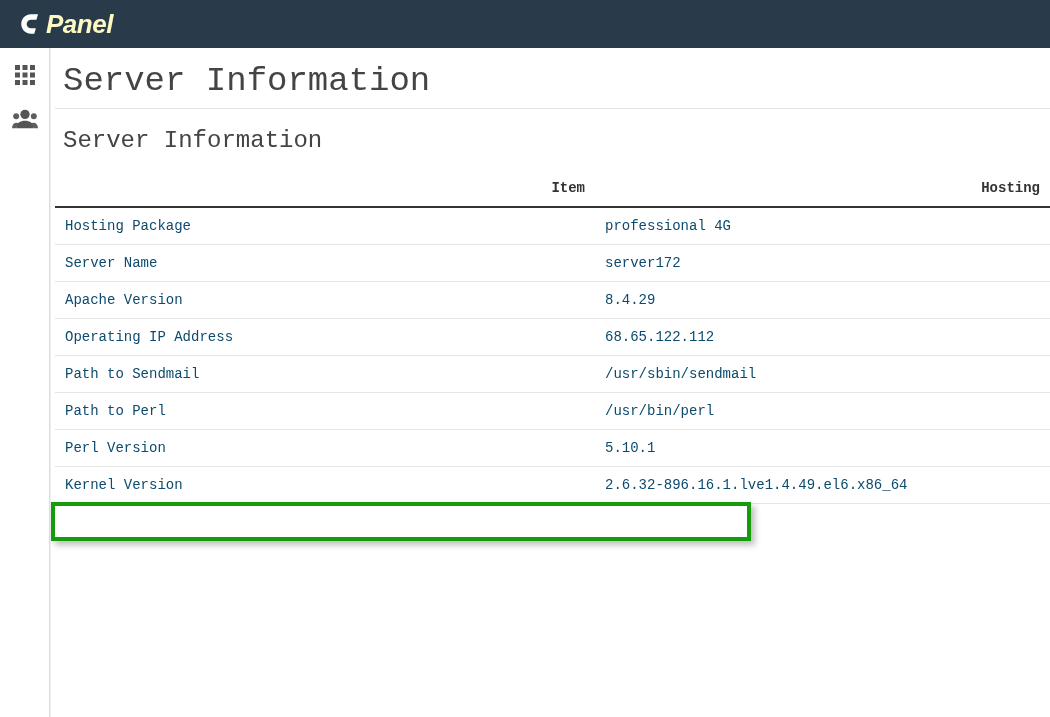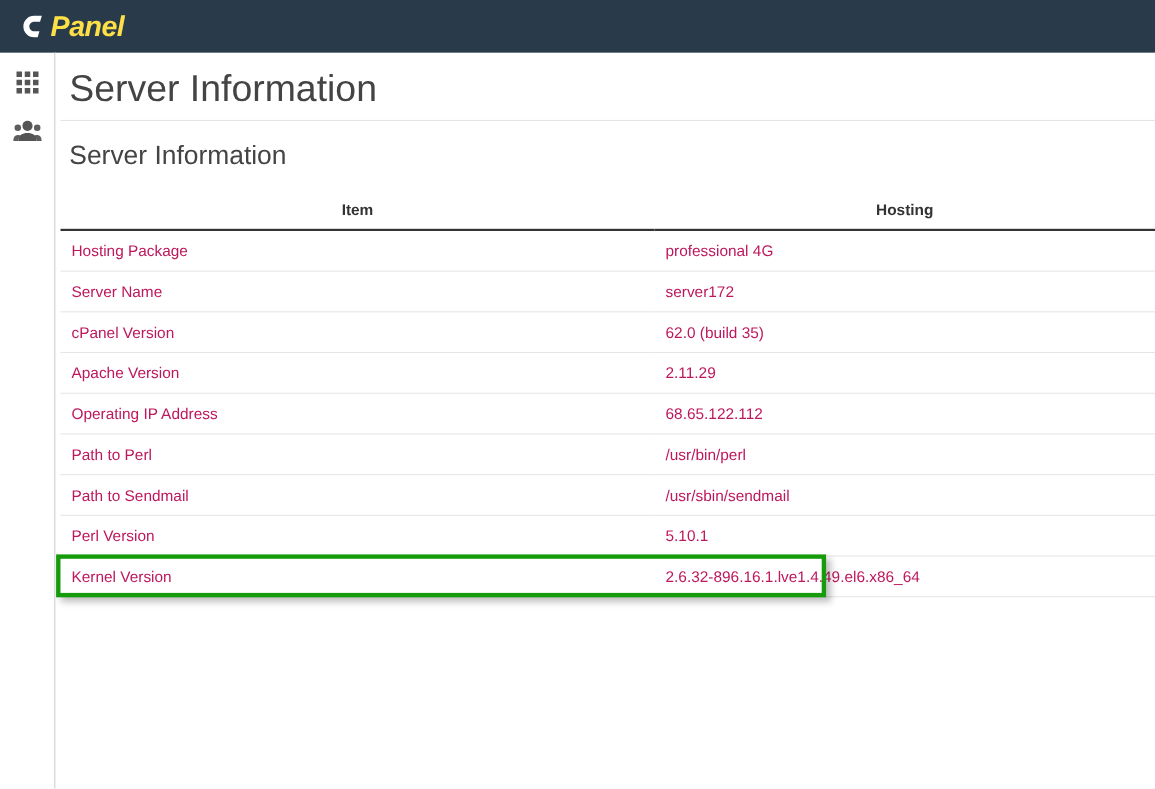--- a/index.html
+++ b/index.html
@@ -10,21 +10,21 @@
     font-size: 14px;
   }
   .header {
     background: #293a4a;
     height: 48px;
     display: flex;
     align-items: center;
     padding: 0 18px;
   }
   .logo {
-    color: #fde047;
+    color: #fef9c3;
     font-size: 26px;
     font-weight: 700;
     font-style: italic;
     letter-spacing: -0.5px;
     display: flex;
     align-items: center;
   }
   .logo svg { margin-right: 2px; }
   .layout { display: flex; }
   .sidebar {
@@ -47,53 +47,53 @@
     justify-content: center;
     cursor: pointer;
   }
   .content {
     flex: 1;
     background: #fff;
     padding: 14px 0 30px 0;
     min-height: 669px;
     border-left: 1px solid #eee;
   }
-  .inner { padding: 0 0 0 4px; }
+  .inner { padding: 0 0 0 4px; font-family: Liberation Mono, monospace; }
   h1.page-title {
     font-size: 34px;
     font-weight: 300;
     color: #444;
     padding: 0 0 8px 8px;
     border-bottom: 1px solid #e4e4e4;
     margin-bottom: 18px;
   }
   h2.section-title {
     font-size: 24px;
     font-weight: 400;
     color: #444;
     padding: 0 0 8px 8px;
     margin-bottom: 8px;
   }
   table.info {
     width: 100%;
     border-collapse: collapse;
   }
   table.info thead th {
-    text-align: center;
+    text-align: right;
     font-weight: 700;
     color: #333;
     padding: 10px 10px;
     border-bottom: 2px solid #333;
     font-size: 14px;
   }
   table.info thead th:first-child { width: 540px; }
   table.info tbody td {
     padding: 10px 10px;
     border-bottom: 1px solid #e6e6e6;
-    color: #be185d;
+    color: #0c4a6e;
     font-size: 14px;
   }
   .highlight-box {
     position: absolute;
     border: 4px solid #169b0c;
     pointer-events: none;
     box-shadow: 4px 4px 6px rgba(0,0,0,0.25);
   }
   .table-wrap { position: relative; }
 </style>
@@ -152,38 +152,34 @@
           <tbody id="tbody">
               <tr>
                 <td>Hosting Package</td>
                 <td>professional 4G</td>
               </tr>
               <tr>
                 <td>Server Name</td>
                 <td>server172</td>
               </tr>
               <tr>
-                <td>cPanel Version</td>
-                <td>62.0 (build 35)</td>
-              </tr>
-              <tr>
                 <td>Apache Version</td>
-                <td>2.11.29</td>
+                <td>8.4.29</td>
               </tr>
               <tr id="hl-row">
                 <td>Operating IP Address</td>
                 <td>68.65.122.112</td>
               </tr>
               <tr>
+                <td>Path to Sendmail</td>
+                <td>/usr/sbin/sendmail</td>
+              </tr>
+              <tr>
                 <td>Path to Perl</td>
                 <td>/usr/bin/perl</td>
-              </tr>
-              <tr>
-                <td>Path to Sendmail</td>
-                <td>/usr/sbin/sendmail</td>
               </tr>
               <tr>
                 <td>Perl Version</td>
                 <td>5.10.1</td>
               </tr>
               <tr>
                 <td>Kernel Version</td>
                 <td>2.6.32-896.16.1.lve1.4.49.el6.x86_64</td>
               </tr>
             </tbody>

